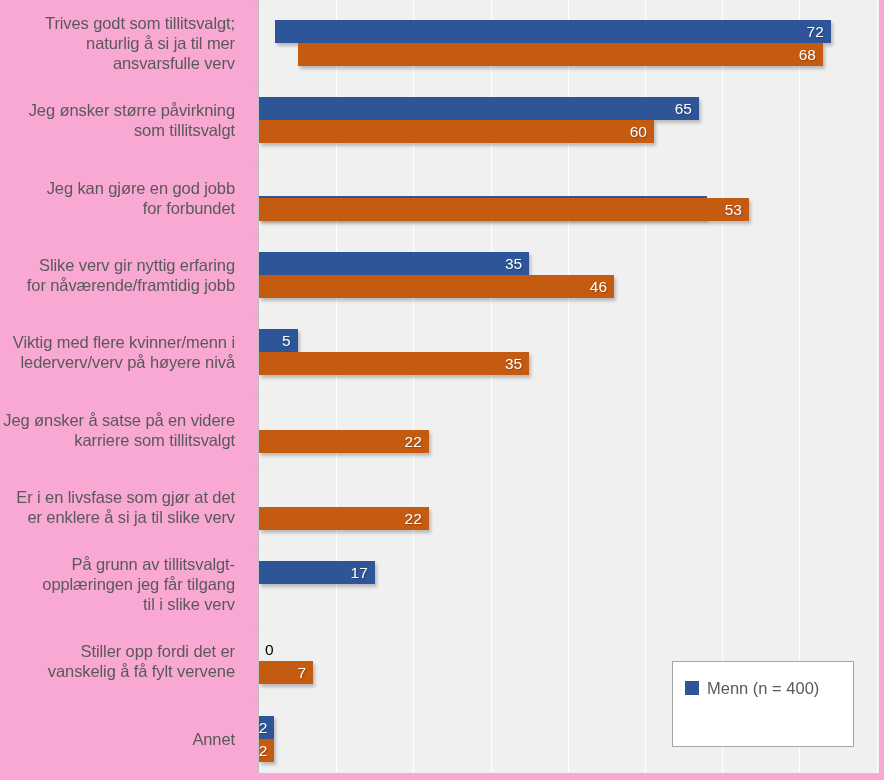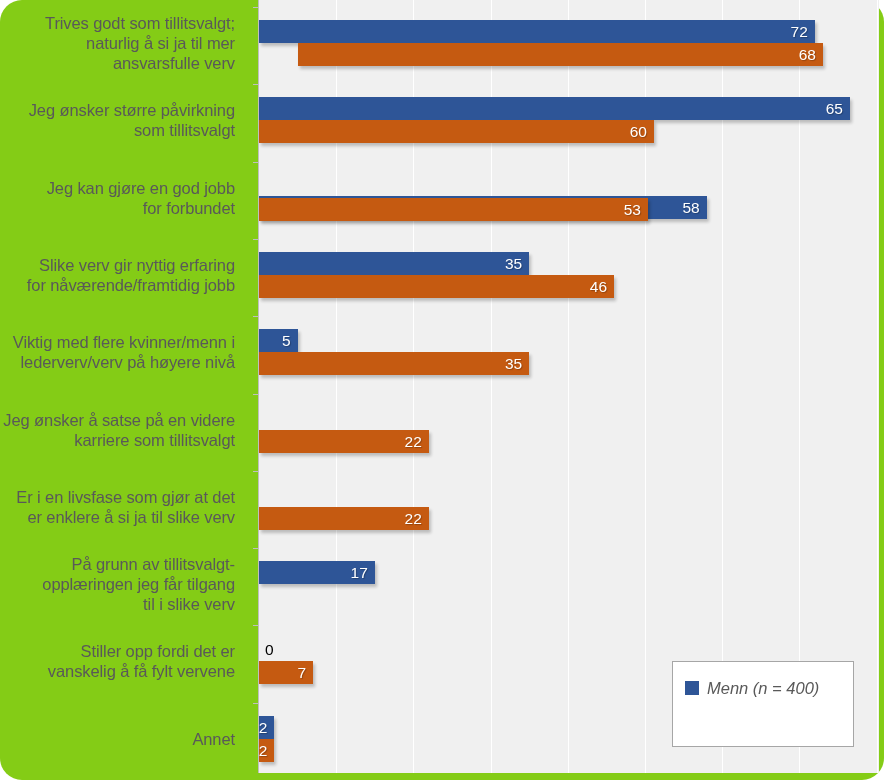--- a/index.html
+++ b/index.html
@@ -11,22 +11,21 @@
     height: 780px;
     background: #FFFFFF;
     font-family: "Liberation Sans", sans-serif;
     overflow: hidden;
   }
 
   #chart-root {
     position: relative;
     width: 884px;
     height: 780px;
-    background: #84cc16;
-    border-radius: 22px;
+    background: #f9a8d4;
   }
 
   
   #category-axis {
     position: absolute;
     left: 0;
     top: 0;
     width: 247px;
     height: 780px;
   }
@@ -135,21 +134,20 @@
     margin-right: 8px;
     flex: 0 0 auto;
   }
   .legend-swatch.menn   { background: #2E5597; }
   .legend-swatch.kvinner{ background: #C55A11; }
   .legend-text {
     color: #595959;
     font-size: 16.5px;
     font-family: "Liberation Sans", sans-serif;
     white-space: nowrap;
-    font-style: italic;
   }
 </style>
 </head>
 <body>
 
 <div id="chart-root">
 
   <div id="category-axis">
       <div class="cat-label" style="top: 13px;">Trives godt som tillitsvalgt;
 naturlig å si ja til mer
@@ -176,36 +174,36 @@
 
   <div id="plot-area">
       <div class="gridline" style="left: 77px;"></div>
       <div class="gridline" style="left: 154px;"></div>
       <div class="gridline" style="left: 232px;"></div>
       <div class="gridline" style="left: 309px;"></div>
       <div class="gridline" style="left: 386px;"></div>
       <div class="gridline" style="left: 463px;"></div>
       <div class="gridline" style="left: 540px;"></div>
       <div class="gridline" style="left: 618px;"></div>
-      <div class="bar menn" style="top: 20px; left: 0px; width: 555.84px;">
+      <div class="bar menn" style="top: 20px; left: 16px; width: 555.84px;">
         <span class="bar-label inside">72</span>
       </div>
       <div class="bar kvinner" style="top: 43px; left: 0px; width: 524.96px; margin-left: 39px;">
         <span class="bar-label inside">68</span>
       </div>
-      <div class="bar menn" style="top: 97.3px; left: 0px; width: 591px;">
+      <div class="bar menn" style="top: 97.3px; left: 0px; width: 440px;">
         <span class="bar-label inside">65</span>
       </div>
       <div class="bar kvinner" style="top: 120.3px; left: 0px; width: 395px;">
         <span class="bar-label inside">60</span>
       </div>
       <div class="bar menn" style="top: 174.6px; left: 0px; width: 447.76px; margin-top: 21px;">
         <span class="bar-label inside">58</span>
       </div>
-      <div class="bar kvinner" style="top: 197.6px; left: 0px; width: 389px;">
+      <div class="bar kvinner" style="top: 197.6px; left: 0px; width: 490px;">
         <span class="bar-label inside">53</span>
       </div>
       <div class="bar menn" style="top: 251.9px; left: 0px; width: 270.2px;">
         <span class="bar-label inside">35</span>
       </div>
       <div class="bar kvinner" style="top: 274.9px; left: 0px; width: 355.12px;">
         <span class="bar-label inside">46</span>
       </div>
       <div class="bar menn" style="top: 329.2px; left: 0px; width: 38.6px;">
         <span class="bar-label inside">5</span>

